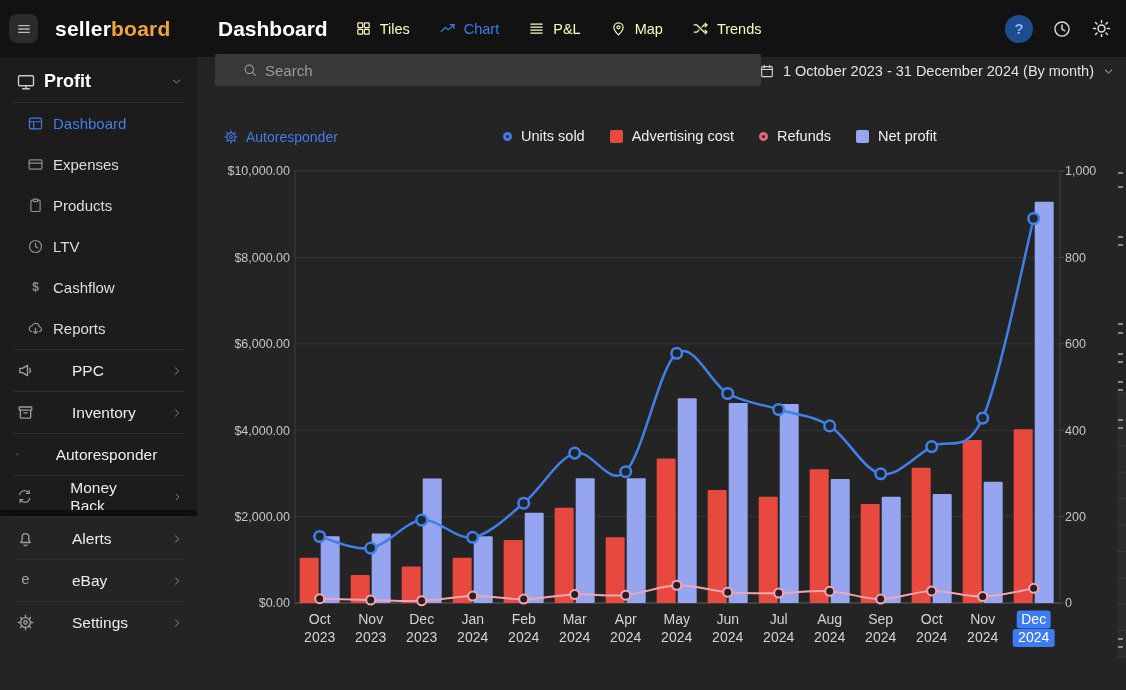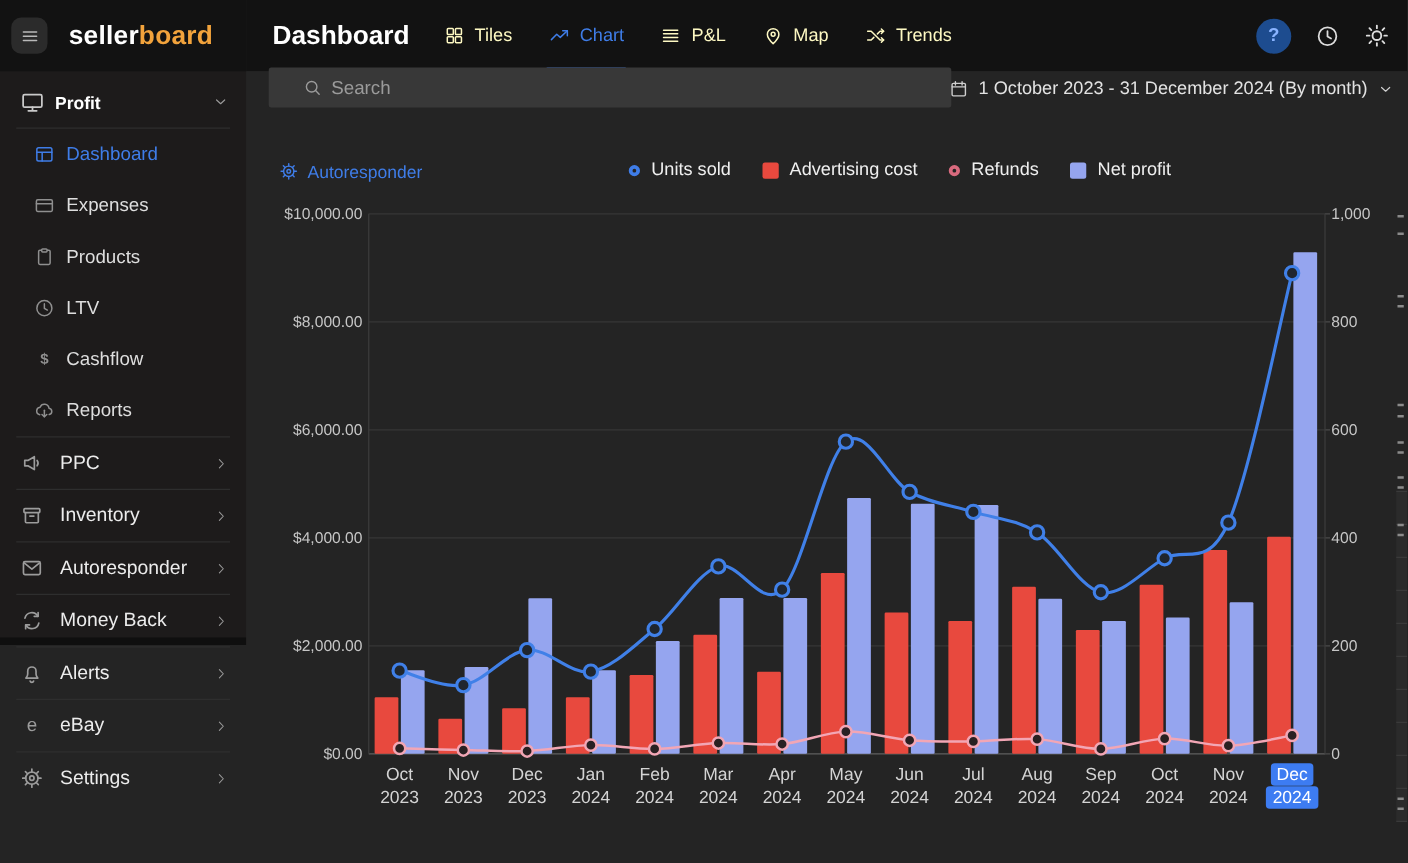--- a/index.html
+++ b/index.html
@@ -14,31 +14,31 @@
   
   .sidebar { position:absolute; left:0; top:0; width:197px; height:516px; background:#1d1b1b; }
   .sidebar-footer-strip { position:absolute; left:0; bottom:0; width:197px; height:6px; background:#0f0f0f; }
   .sidebar-header { height:57px; background:#121212; display:flex; align-items:center; padding-left:9px; }
   .hamburger { width:29px; height:29px; border-radius:8px; background:#2b2b2b; color:#b9b9b9;
                display:flex; align-items:center; justify-content:center; cursor:pointer; }
   .logo { margin-left:17px; font-size:21px; font-weight:700; letter-spacing:.2px; color:#fff; cursor:pointer; }
   .logo .brand2 { color:#f2a33c; }
   .side-nav { padding-top:4px; }
   .nav-header { height:41px; display:flex; align-items:center; padding:0 14px 0 16px;
-                color:#fff; font-weight:600; font-size:14px; cursor:pointer; }
+                color:#fff; font-weight:600; font-size:18px; cursor:pointer; }
   .nav-header .nv-icon { color:#c9c9c9; margin-right:8px; display:flex; }
   .nav-header .chev { margin-left:auto; color:#9a9a9a; display:flex; }
   .divider { height:1px; background:#2e2e2e; margin:0 13px; }
   .sub-item { height:41px; display:flex; align-items:center; padding-left:27px;
               color:#dedede; font-size:15px; cursor:pointer; }
   .sub-item .nv-icon { color:#8f8f8f; margin-right:9px; display:flex; }
   .sub-item.active { color:#3f7de8; }
   .sub-item.active .nv-icon { color:#3f7de8; }
   .lower-item { height:41px; display:flex; align-items:center; padding:0 14px 0 16px;
-                color:#ececec; font-size:15.5px; cursor:pointer; }
+                color:#ececec; font-size:15.5px; cursor:pointer;gap:24px; }
   .lower-item .nv-icon { color:#9c9c9c; margin-right:13px; display:flex; }
   .lower-item .chev { margin-left:auto; color:#9a9a9a; display:flex; }
 
   
   .topbar { position:absolute; left:197px; top:0; width:929px; height:57px; background:#121212;
             display:flex; align-items:center; }
   .page-title { margin-left:21px; font-size:21px; font-weight:700; color:#fff; }
   .tabs { margin-left:27px; display:flex; height:100%; align-items:stretch; }
   .tab { display:flex; align-items:center; gap:8px; margin-right:29px; font-size:14.5px;
          color:#fef9c3; position:relative; cursor:pointer; }

